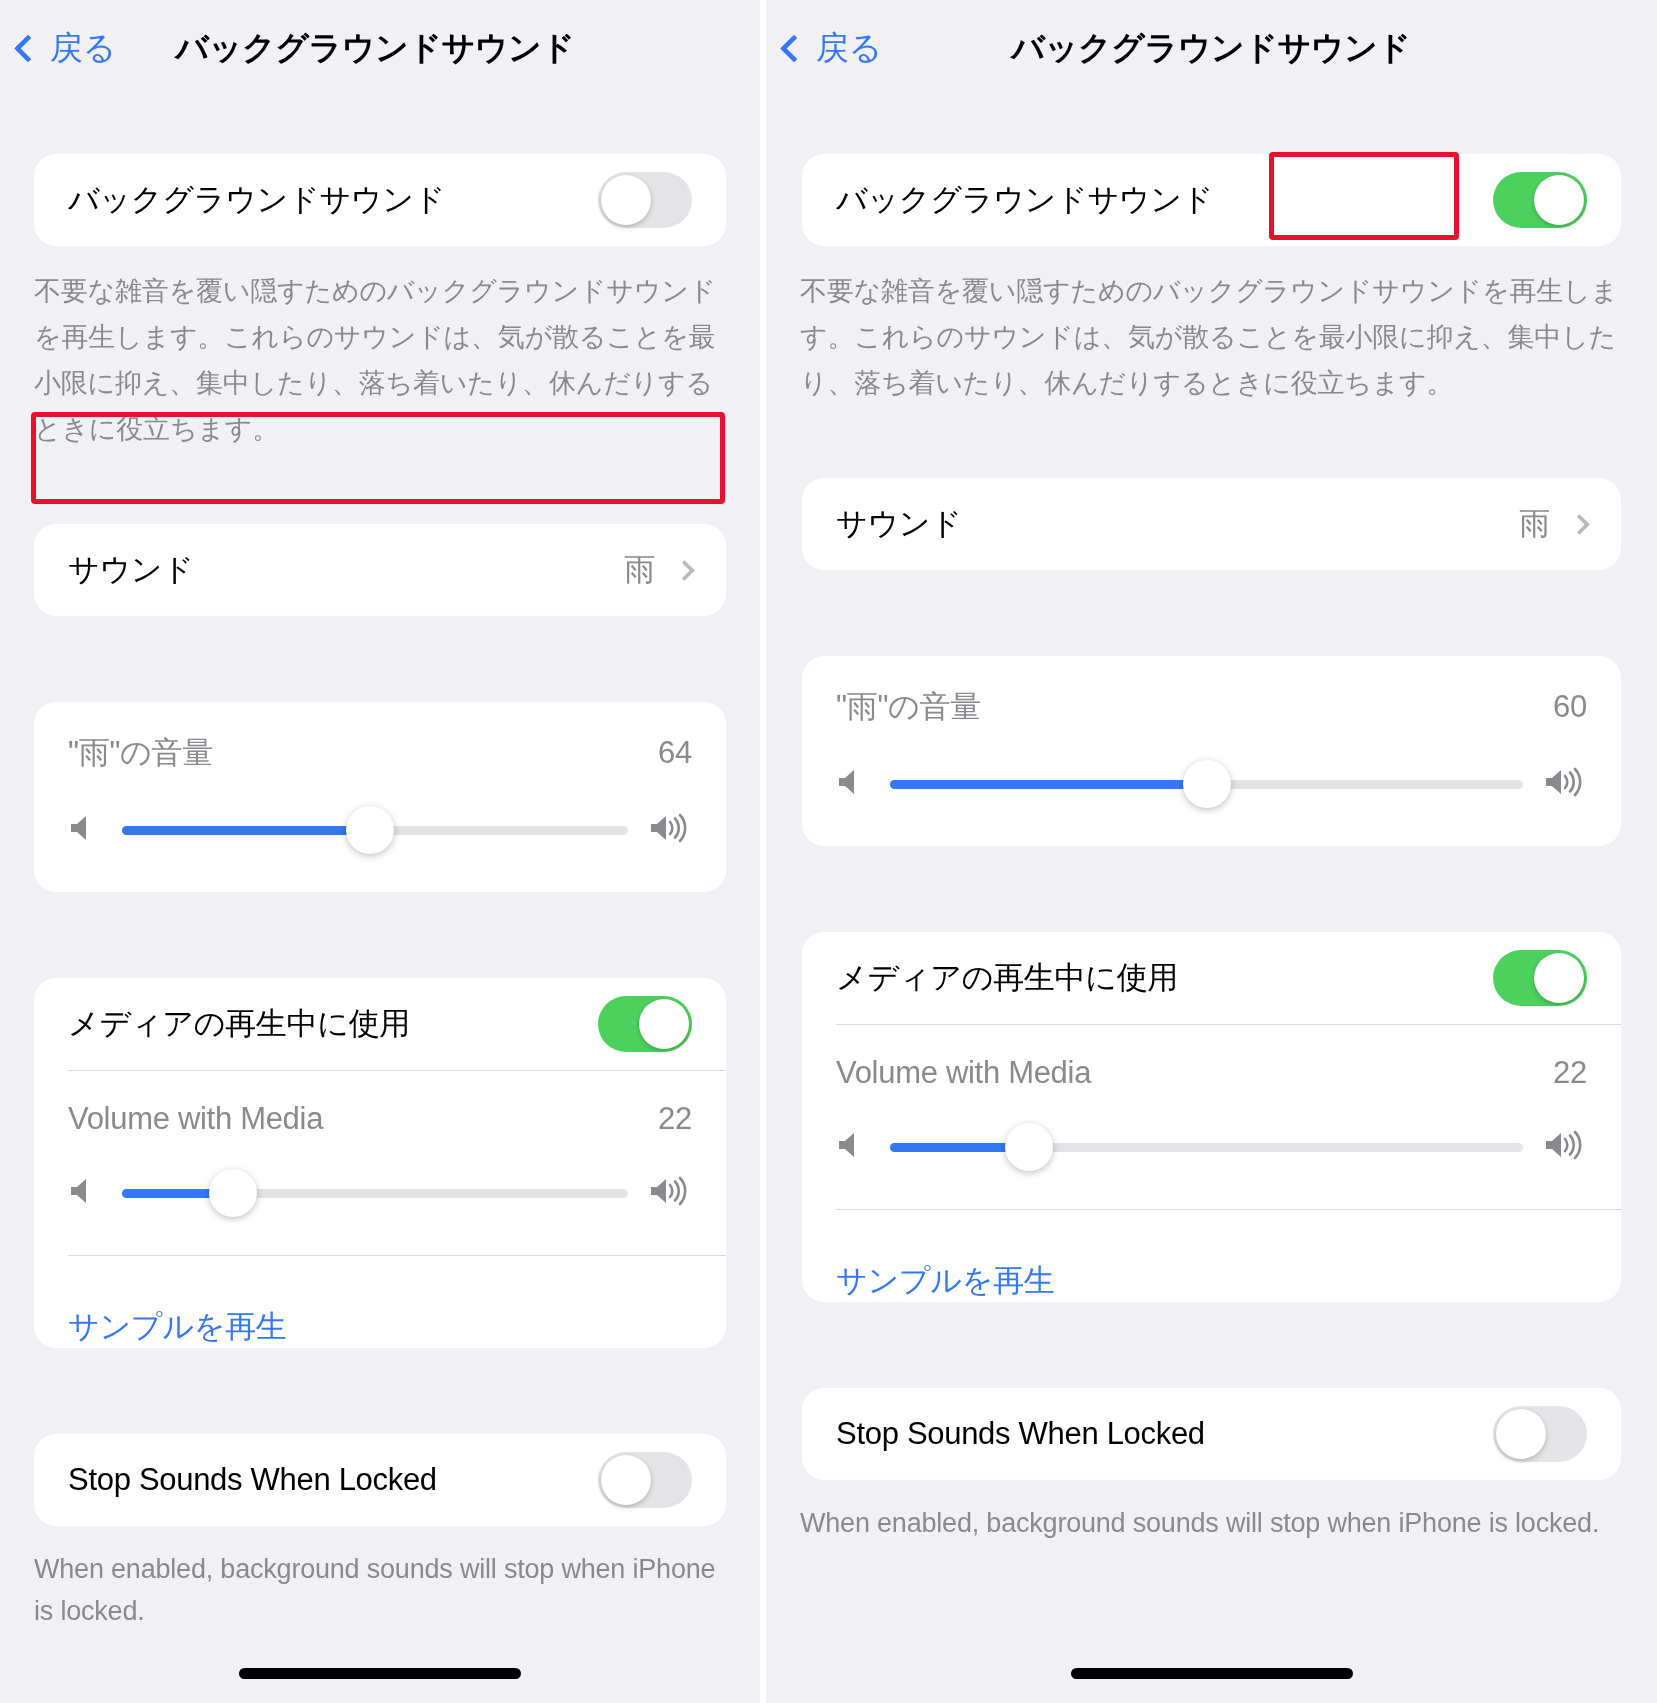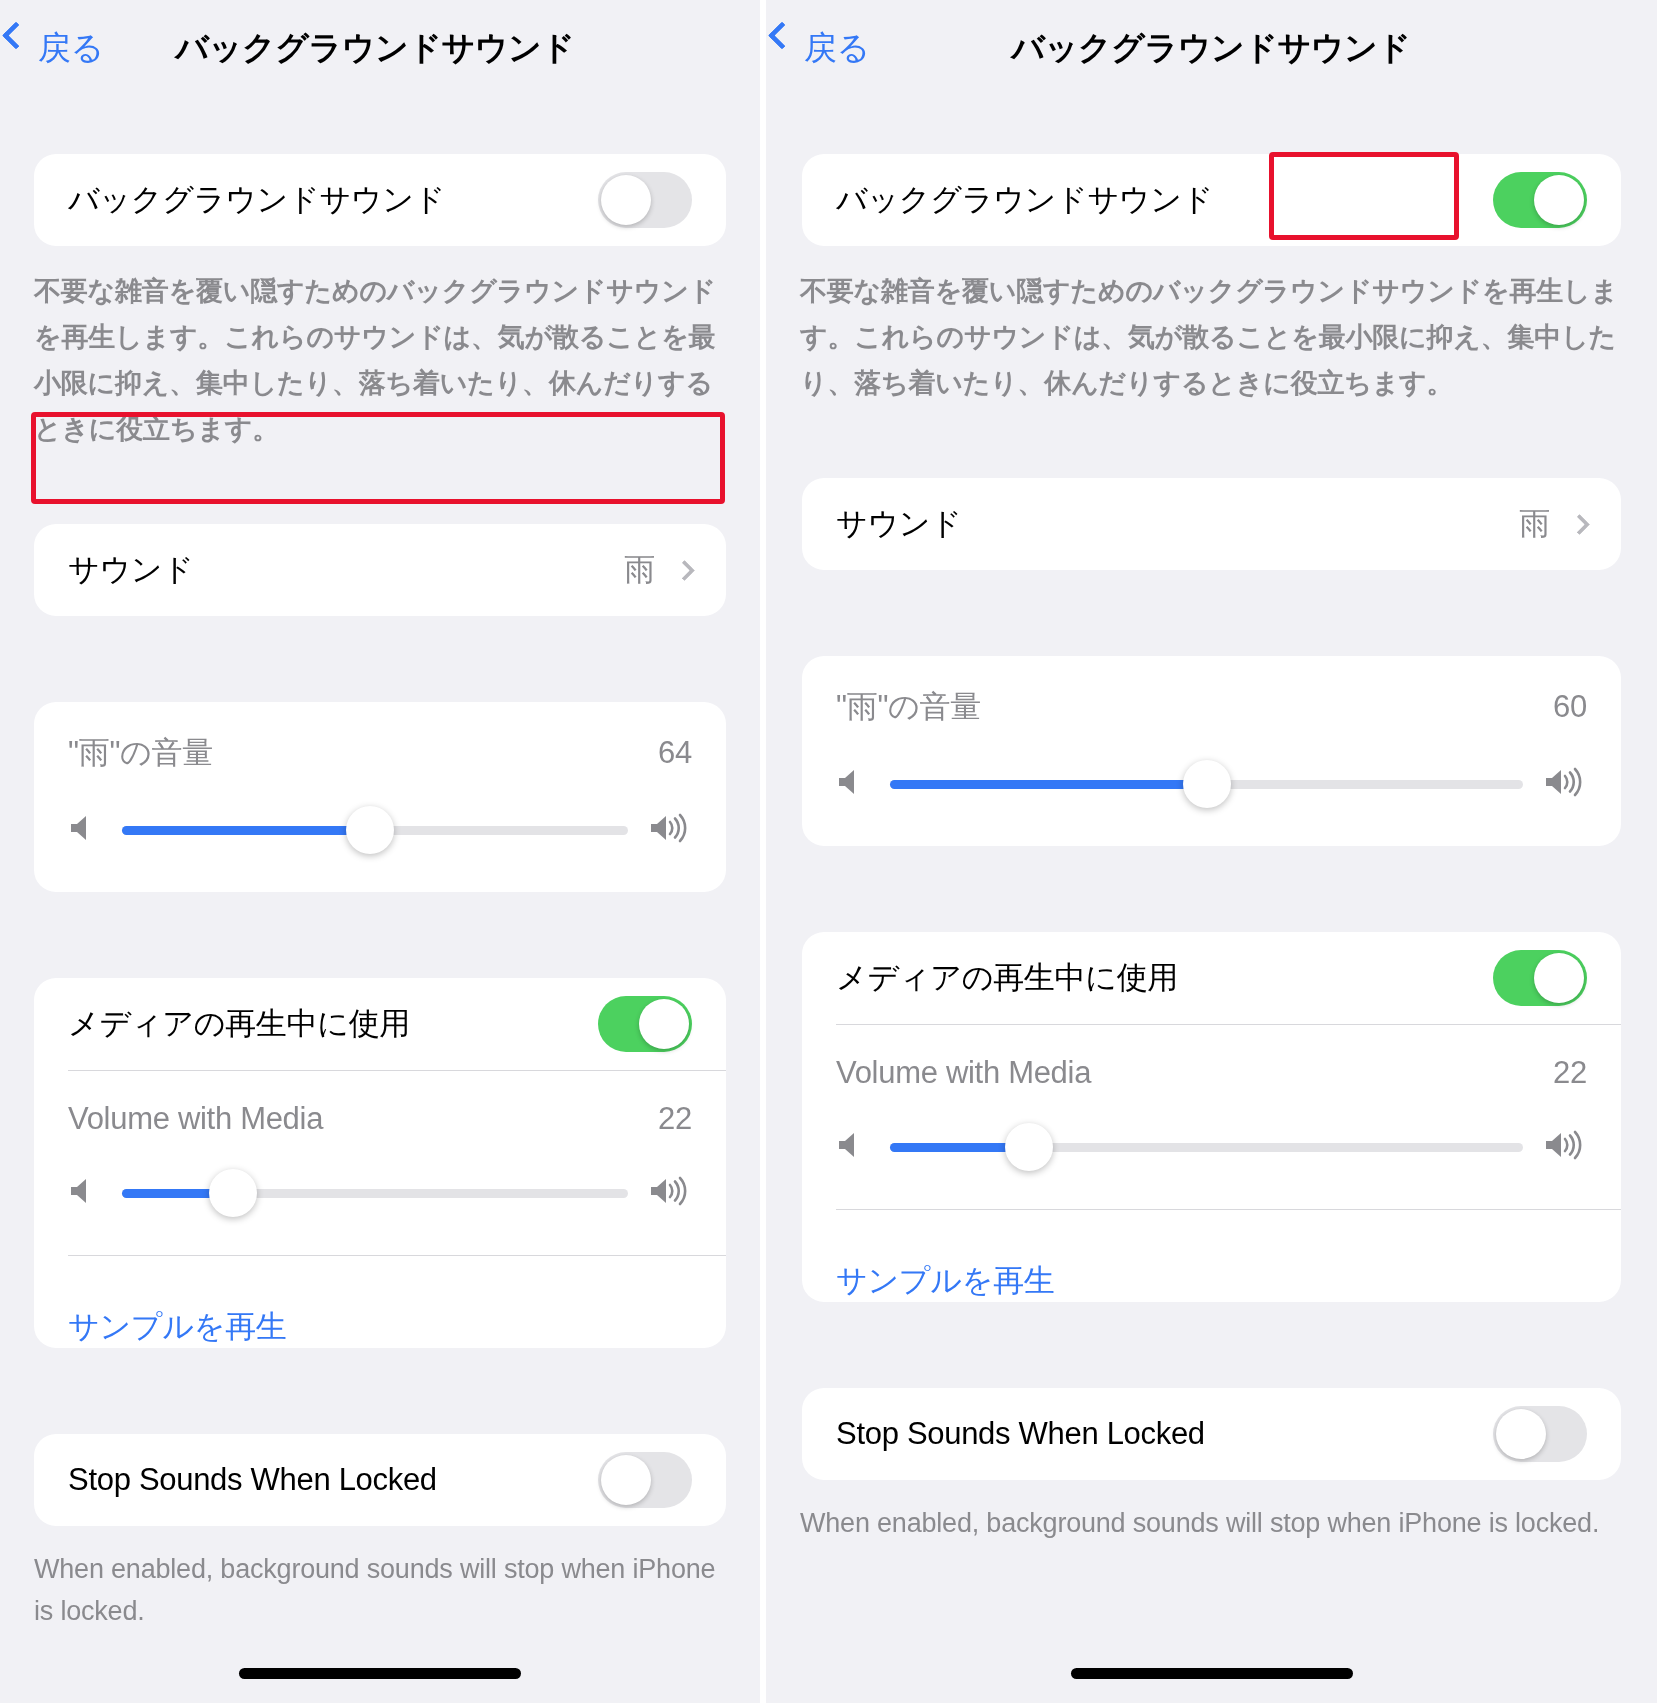--- a/index.html
+++ b/index.html
@@ -21,22 +21,22 @@
   .panel-right { width: 891px; }
 
   
   .navbar {
     position: relative;
     height: 96px;
     display: flex;
     align-items: center;
   }
   .back-group {
-    display: flex; 
-    position: absolute; left: 6px; top: 50%;
+    display: flex; align-items: center;
+    position: absolute; left: 18px; top: 50%;
     transform: translateY(-50%);
     cursor: pointer;
   }
   .chev-back {
     width: 20px; height: 20px;
     border-left: 5px solid #3478f6;
     border-bottom: 5px solid #3478f6;
     transform: rotate(45deg);
     margin-right: 12px;
     border-radius: 2px;
@@ -115,21 +115,20 @@
   .toggle.off .knob { left: 3px; }
   .toggle.on  .knob { left: 41px; }
 
   
   .desc {
     font-size: 27px;
     line-height: 46px;
     color: #8a8a8e;
     padding: 22px 34px 0 34px;
     letter-spacing: -0.2px;
-    font-weight: bold;
   }
   .footer-note {
     font-size: 27px;
     line-height: 42px;
     color: #8a8a8e;
     padding: 22px 34px 0 34px;
     letter-spacing: -0.2px;
   }
 
   

